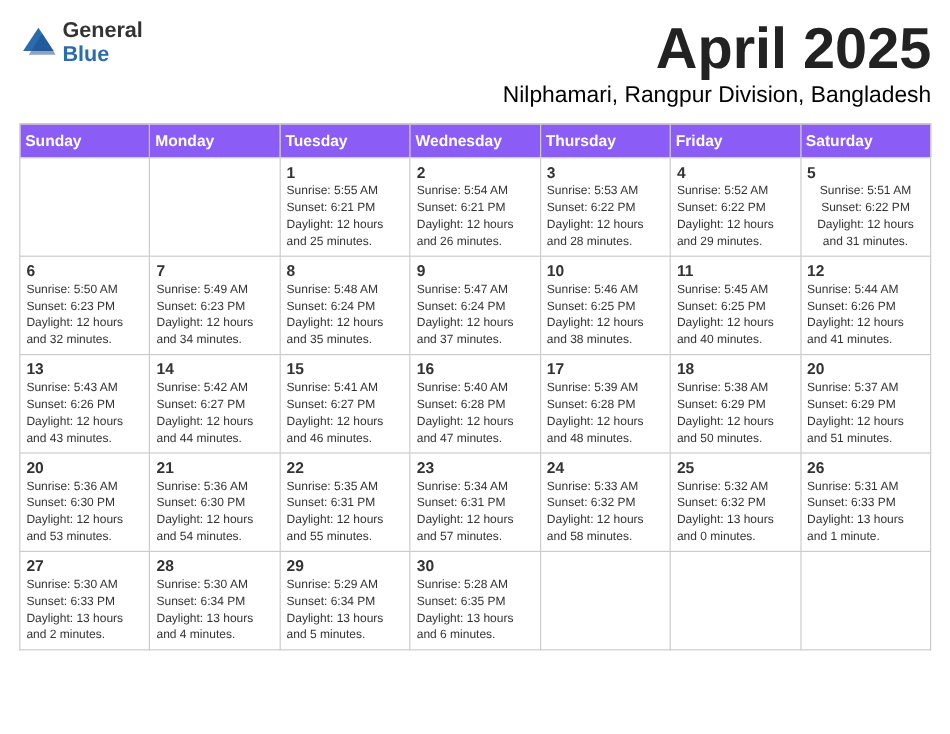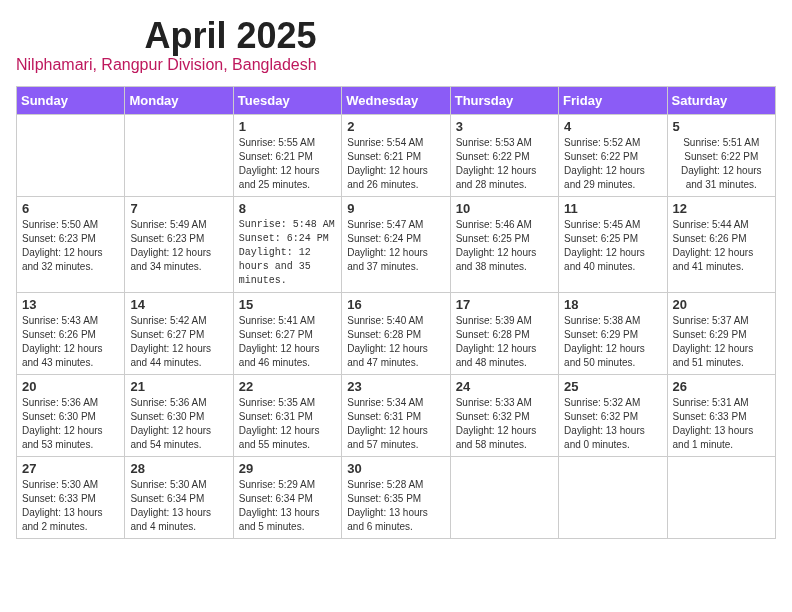--- a/index.html
+++ b/index.html
@@ -29,28 +29,28 @@
     .logo-general { color: #333; }
     .logo-blue { color: #2b6cb0; }
     .logo-icon {
       width: 32px;
       height: 32px;
     }
     .title-area {
       text-align: right;
     }
     .calendar-title {
-      font-size: 36px;
+      font-size: 48px;
       font-weight: bold;
       color: #222;
       line-height: 1.1;
     }
     .calendar-subtitle {
-      font-size: 16px;
-      color: #be185d;
+      font-size: 19px;
+      color: #000000;
     }
     table {
       width: 100%;
       border-collapse: collapse;
     }
     thead tr th {
       background-color: #8b5cf6;
       color: #fff;
       font-size: 13px;
       font-weight: bold;
@@ -79,20 +79,31 @@
       color: #333;
     }
     tbody tr {
       height: 80px;
     }
   </style>
 </head>
 <body>
 
 <div class="header-area">
+  <div class="logo">
+    <svg class="logo-icon" viewBox="0 0 40 40" xmlns="http://www.w3.org/2000/svg">
+      <rect width="40" height="40" fill="white"></rect>
+      <polygon points="20,4 36,28 4,28" fill="#2b6cb0"></polygon>
+      <polygon points="24,10 38,32 10,32" fill="#1a4a8a" opacity="0.5"></polygon>
+    </svg>
+    <div class="logo-text">
+      <div class="logo-general">General</div>
+      <div class="logo-blue">Blue</div>
+    </div>
+  </div>
   <div class="title-area">
     <div class="calendar-title">April 2025</div>
     <div class="calendar-subtitle">Nilphamari, Rangpur Division, Bangladesh</div>
   </div>
 </div>
 
 <table>
   <thead>
     <tr>
     <th>Sunday</th>
@@ -147,21 +158,21 @@
 Daylight: 12 hours and 32 minutes.</div>
         </td>
         <td>
           <span class="day-number">7</span>
           <div class="day-info" style="white-space: pre-line;">Sunrise: 5:49 AM
 Sunset: 6:23 PM
 Daylight: 12 hours and 34 minutes.</div>
         </td>
         <td>
           <span class="day-number">8</span>
-          <div class="day-info" style="white-space: pre-line; font-family: Liberation Mono, monospace;">Sunrise: 5:48 AM
+          <div class="day-info" style="white-space: pre-line;">Sunrise: 5:48 AM
 Sunset: 6:24 PM
 Daylight: 12 hours and 35 minutes.</div>
         </td>
         <td>
           <span class="day-number">9</span>
           <div class="day-info" style="white-space: pre-line;">Sunrise: 5:47 AM
 Sunset: 6:24 PM
 Daylight: 12 hours and 37 minutes.</div>
         </td>
         <td>

